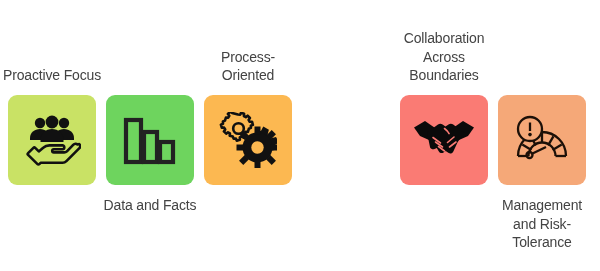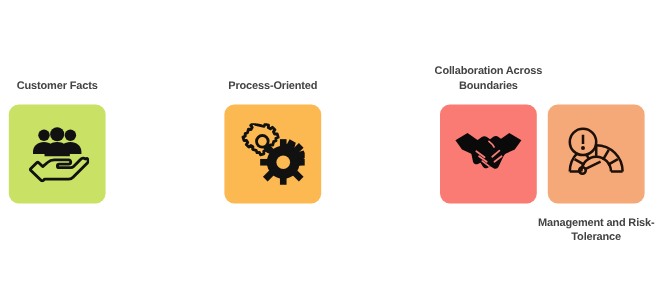--- a/index.html
+++ b/index.html
@@ -33,54 +33,66 @@
     justify-content:center;
   }
   .tile svg{display:block;}
 
   
   .label{
     position:absolute;
     left:-9px;
     width:106px;
     text-align:center;
-    font-weight:bold;
-    font-size:10px;
+    font-weight:normal;
+    font-size:14px;
     line-height:1.33;
     color:#434343;
     letter-spacing:-0.15px;
   }
   .label.above{bottom:186px;}
   .label.below{top:196px;}
 </style>
 </head>
 <body>
 
 <div id="board">
 
   <div class="cell" style="left:8px">
-    <div class="label above">Customer Facts</div>
+    <div class="label above">Proactive Focus</div>
     <div class="tile" style="background:#c9e265">
       <span>
         <svg width="58" height="52" viewBox="0 0 58 52" fill="#111111" aria-hidden="true">
 
           <circle cx="17" cy="9" r="5.2"></circle>
           <circle cx="41" cy="9" r="5.2"></circle>
           <circle cx="29" cy="8" r="6.4"></circle>
 
           <path d="M7 24c0-5.5 4.5-9 10-9s10 3.5 10 9v2H7z"></path>
           <path d="M31 24c0-5.5 4.5-9 10-9s10 3.5 10 9v2H31z"></path>
           <path d="M17.5 26c0-6.6 5.2-11 11.5-11s11.5 4.4 11.5 11v2h-23z"></path>
 
           <path d="M54.5 30.5c-1.2-1.1-3-1-4.1.2l-6.5 6.6c-.7.7-1.7 1.1-2.7 1.1H30.8c-.9 0-1.6-.7-1.6-1.6s.7-1.6 1.6-1.6h8.6c1 0 1.9-.8 1.9-1.9s-.8-1.9-1.9-1.9h-13c-2.3 0-4.5.8-6.2 2.3l-4.4 3.7-3.6-3.5c-.5-.5-1.3-.5-1.8 0l-5.3 5.2c-.5.5-.5 1.3 0 1.8l9.4 9.2c.5.5 1.3.5 1.8 0l1.3-1.3h22c1.4 0 2.8-.6 3.8-1.6l13-13c1.1-1.1 1.1-3-.1-4.1z" fill="none" stroke="#111111" stroke-width="2.6" stroke-linejoin="round"></path>
         </svg>
       </span>
     </div>
   </div>
 
+  <div class="cell" style="left:106px">
+    <div class="tile" style="background:#6ed45e">
+      <span>
+        <svg width="56" height="52" viewBox="0 0 56 52" aria-hidden="true">
+          <rect x="4" y="6" width="15" height="42" fill="none" stroke="#222222" stroke-width="4.2"></rect>
+          <rect x="22" y="18" width="13" height="30" fill="none" stroke="#222222" stroke-width="4.2"></rect>
+          <rect x="38" y="28" width="13" height="20" fill="none" stroke="#222222" stroke-width="4.2"></rect>
+        </svg>
+      </span>
+    </div>
+    <div class="label below">Data and Facts</div>
+  </div>
 
   <div class="cell" style="left:204px">
     <div class="label above">Process-Oriented</div>
     <div class="tile" style="background:#fcb851">
       <span>
         <svg width="58" height="56" viewBox="0 0 58 56" fill="#111111" aria-hidden="true">
 
           <path d="M19 2.5l2.1.3.9-2.1 3.1 1-.2 2.3 1.9 1.1 1.8-1.4 2.3 2.3-1.3 1.9 1.1 1.9 2.3-.1.9 3.1-2.1.9.1 2.2-2.1.9-.9 3.1-2.3-.2-1.1 1.9 1.4 1.8-2.3 2.3-1.9-1.3-1.9 1.1.1 2.3-3.1.9-.9-2.1-2.2.1-.9-2.1-3.1-.9.2-2.3-1.9-1.1-1.8 1.4-2.3-2.3 1.3-1.9-1.1-1.9-2.3.1-.9-3.1 2.1-.9-.1-2.2 2.1-.9.9-3.1 2.3.2 1.1-1.9-1.4-1.8 2.3-2.3 1.9 1.3z" fill="none" stroke="#111111" stroke-width="2.6" stroke-linejoin="round"></path>
           <circle cx="19.5" cy="16.5" r="5.3" fill="none" stroke="#111111" stroke-width="2.6"></circle>
 

